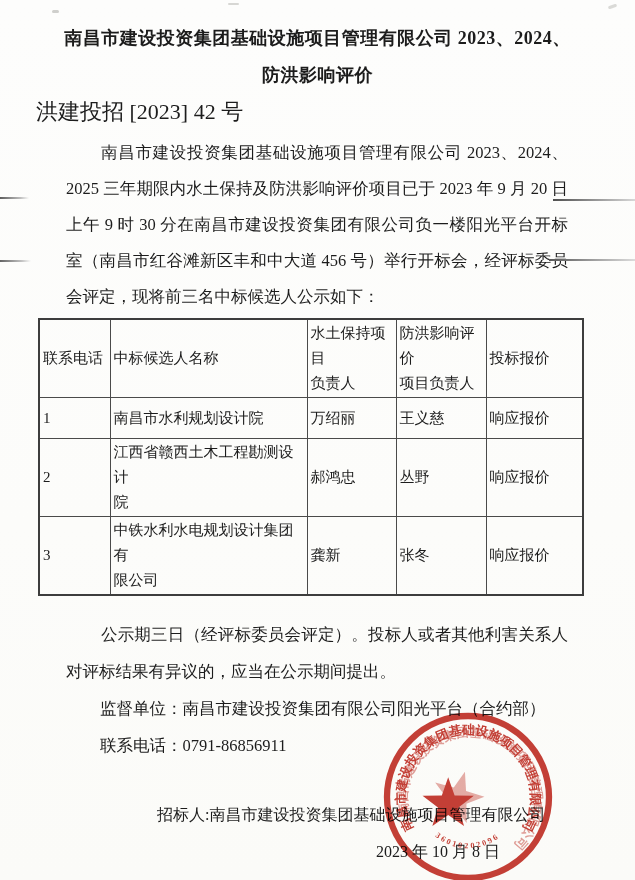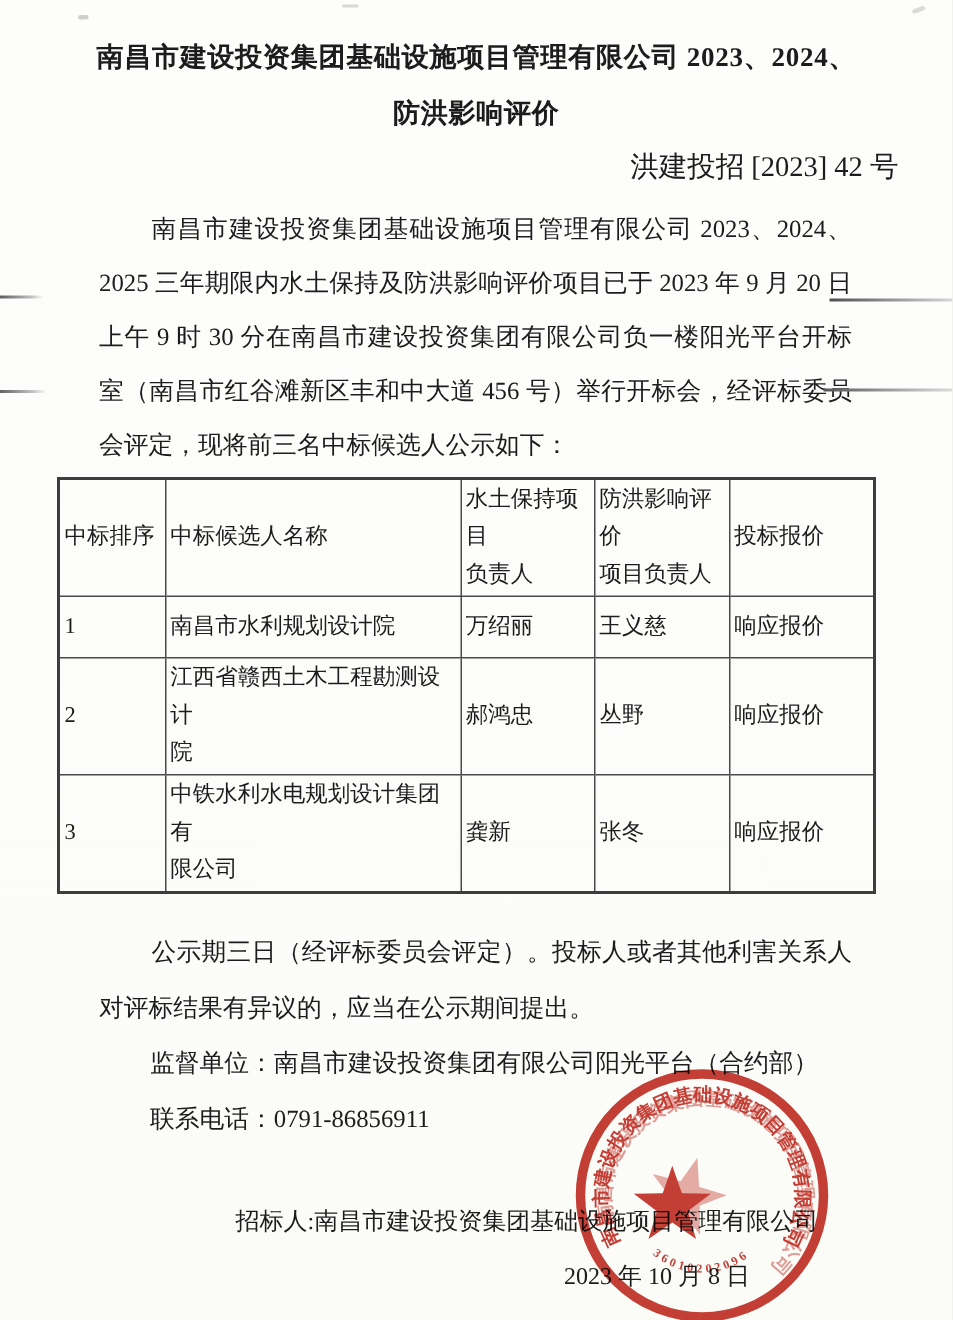--- a/index.html
+++ b/index.html
@@ -20,22 +20,22 @@
   .title{
     margin:0;
     font-size:18px;
     font-weight:700;
     line-height:37px;
     text-align:center;
     letter-spacing:0.5px;
   }
   .title .t-line{display:block;}
   .doc-number{
-    text-align:right;
-    font-size:19px;
+    text-align:left;
+    font-size:22px;
     line-height:35px;
     font-weight:400;
   }
   .body-par{
     margin:6px 31px 0 30px;
     font-size:16.5px;
     line-height:36px;
     text-align:justify;
     text-indent:35px;
   }
@@ -126,21 +126,21 @@
   <table class="bid-table">
     <colgroup>
       <col class="c1">
         <col class="c2">
         <col class="c3">
         <col class="c4">
         <col class="c5">
     </colgroup>
     <tbody>
       <tr class="hrow">
-        <td>中标排序</td>
+        <td>联系电话</td>
         <td>中标候选人名称</td>
         <td>水土保持项目
 负责人</td>
         <td>防洪影响评价
 项目负责人</td>
         <td>投标报价</td>
       </tr>
       <tr class="row1">
         <td>1</td>
         <td>南昌市水利规划设计院</td>

